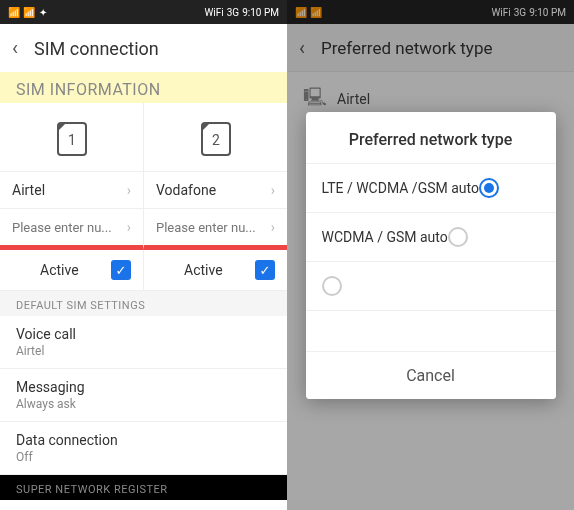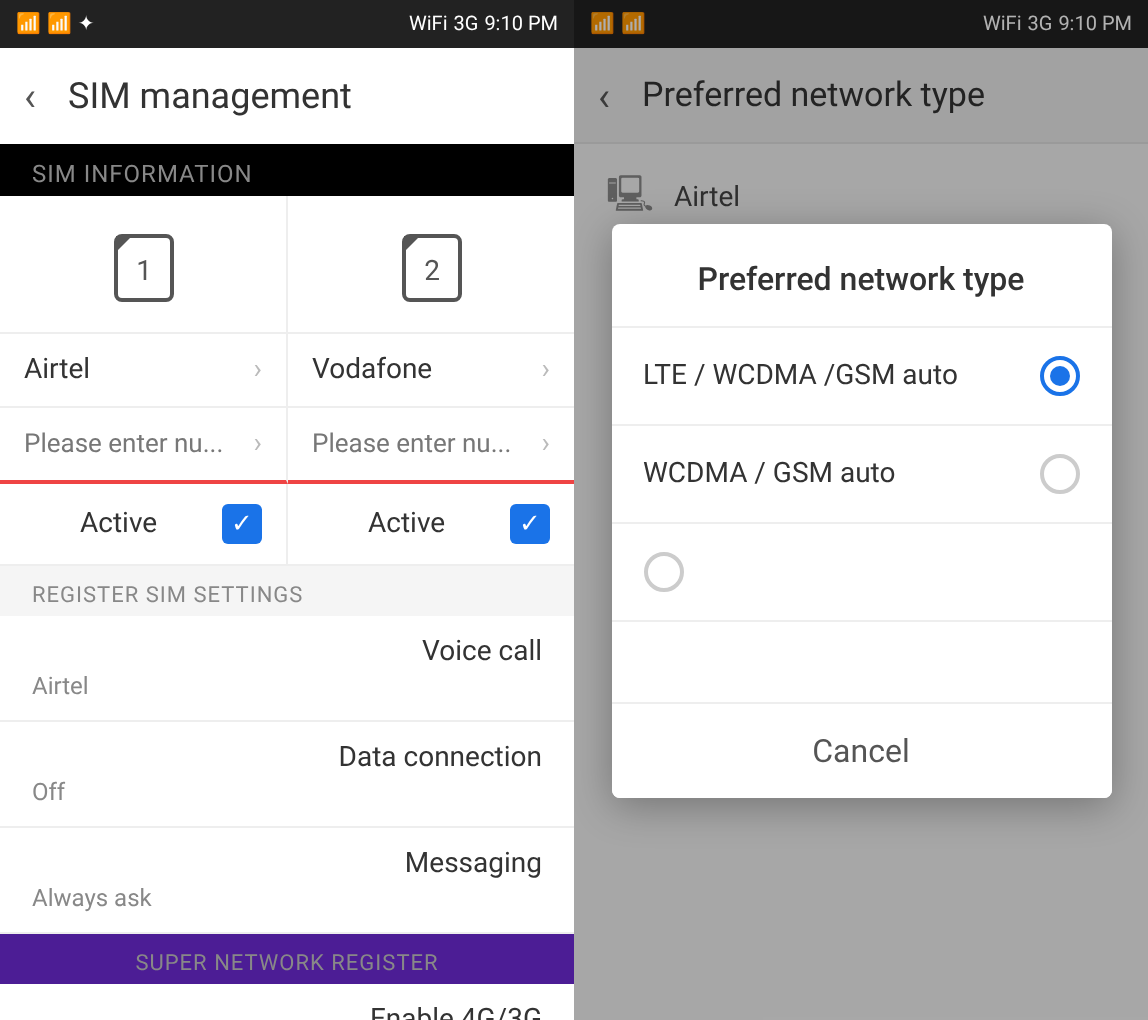--- a/index.html
+++ b/index.html
@@ -55,24 +55,24 @@
       margin-right: 16px;
       cursor: pointer;
     }
     .left-header-title {
       font-size: 18px;
       color: #333;
       font-weight: 400;
     }
 
     .section-label {
-      font-size: 12px;
+      font-size: 16px;
       color: #888;
       padding: 8px 16px 4px 16px;
-      background: #000000;
+      background: #fef9c3;
       letter-spacing: 0.5px;
     }
 
     .sim-cards-row {
       display: flex;
       background: #fff;
       border-bottom: 1px solid #eee;
     }
     .sim-card {
       flex: 1;
@@ -112,21 +112,21 @@
     .sim-num-row {
       display: flex;
       background: #fff;
     }
     .sim-num-item {
       flex: 1;
       display: flex;
       align-items: center;
       justify-content: space-between;
       padding: 10px 12px;
-      border-bottom: 2px solid #ef4444;
+      border-bottom: 5px solid #ef4444;
       border-right: 1px solid #eee;
       cursor: pointer;
     }
     .sim-num-item:last-child { border-right: none; }
     .sim-num-text { font-size: 13px; color: #777; }
 
     .sim-active-row {
       display: flex;
       background: #fff;
     }
@@ -164,30 +164,29 @@
       background: #f5f5f5;
       letter-spacing: 0.5px;
     }
 
     .setting-item {
       padding: 10px 16px;
       border-bottom: 1px solid #eee;
       background: #fff;
       cursor: pointer;
     }
-    .setting-item-title { font-size: 14px; color: #333; text-align: right; }
+    .setting-item-title { font-size: 14px; color: #333; }
     .setting-item-sub { font-size: 12px; color: #888; margin-top: 2px; }
 
     .super-section-label {
       font-size: 11px;
       color: #888;
       padding: 8px 16px 4px 16px;
-      background: #4c1d95;
+      background: #000000;
       letter-spacing: 0.5px;
-      text-align: center;
     }
 
     
     .right-panel {
       width: 287px;
       height: 510px;
       background: #f0f0f0;
       display: flex;
       flex-direction: column;
       overflow: hidden;
@@ -248,21 +247,20 @@
       font-size: 16px;
       color: #333;
       text-align: center;
       padding: 18px 16px 14px 16px;
       border-bottom: 1px solid #eee;
       font-weight: 500;
     }
     .dialog-option {
       display: flex;
       align-items: center;
-      justify-content: space-between;
       padding: 14px 16px;
       border-bottom: 1px solid #eee;
       cursor: pointer;
     }
     .dialog-option:last-of-type { border-bottom: none; }
     .dialog-option-text { font-size: 14px; color: #333; }
     .radio-btn {
       width: 20px;
       height: 20px;
       border-radius: 50%;
@@ -306,21 +304,21 @@
     </div>
     <div class="status-bar-right">
       <span>WiFi</span>
       <span>3G</span>
       <span>9:10 PM</span>
     </div>
   </div>
 
   <div class="left-header">
     <span class="back-arrow">‹</span>
-    <span class="left-header-title">SIM management</span>
+    <span class="left-header-title">SIM connection</span>
   </div>
 
   <div class="section-label">SIM INFORMATION</div>
 
   <div class="sim-cards-row">
     <div class="sim-card">
       <div class="sim-icon">
         <svg viewBox="0 0 36 44" fill="none" xmlns="http://www.w3.org/2000/svg">
           <rect x="4" y="8" width="28" height="32" rx="3" stroke="#555" stroke-width="2" fill="none"></rect>
           <polygon points="4,8 12,8 4,16" fill="#555"></polygon>
@@ -365,35 +363,35 @@
     <div class="sim-active-item">
       <span class="sim-active-label">Active</span>
       <div class="checkbox"></div>
     </div>
     <div class="sim-active-item">
       <span class="sim-active-label">Active</span>
       <div class="checkbox"></div>
     </div>
   </div>
 
-  <div class="default-section-label">REGISTER SIM SETTINGS</div>
+  <div class="default-section-label">DEFAULT SIM SETTINGS</div>
 
   <div class="setting-item">
     <div class="setting-item-title">Voice call</div>
     <div class="setting-item-sub">Airtel</div>
   </div>
 
   <div class="setting-item">
+    <div class="setting-item-title">Messaging</div>
+    <div class="setting-item-sub">Always ask</div>
+  </div>
+
+  <div class="setting-item">
     <div class="setting-item-title">Data connection</div>
     <div class="setting-item-sub">Off</div>
-  </div>
-
-  <div class="setting-item">
-    <div class="setting-item-title">Messaging</div>
-    <div class="setting-item-sub">Always ask</div>
   </div>
 
   <div class="super-section-label">SUPER NETWORK REGISTER</div>
 
   <div class="setting-item">
     <div class="setting-item-title">Enable 4G/3G</div>
   </div>
 
   <div style="position:relative; flex:1; overflow:hidden;">
     

